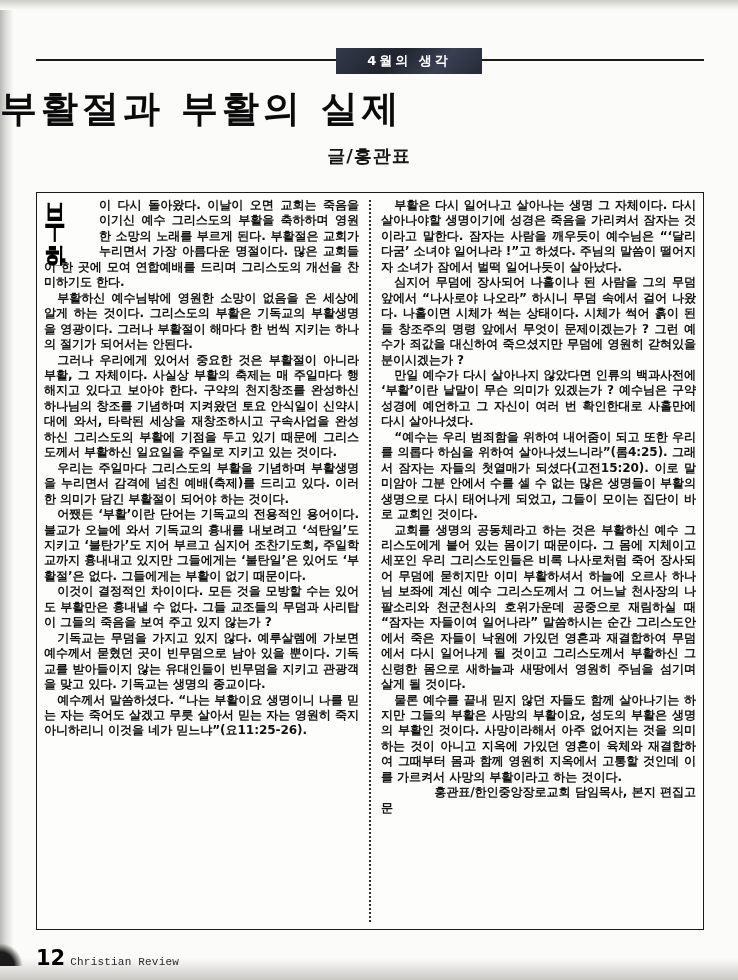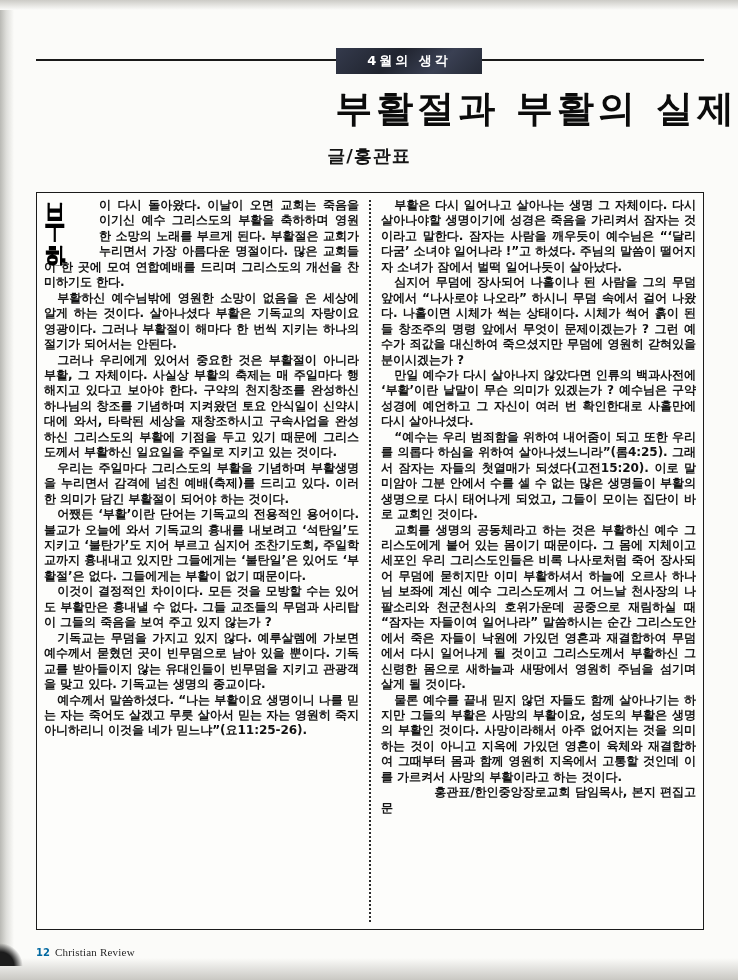--- a/index.html
+++ b/index.html
@@ -86,21 +86,21 @@
     letter-spacing: 3px;
     white-space: nowrap;
   }
 
   
   .headline {
     position: absolute;
     left: 0;
     top: 84px;
     width: 738px;
-    text-align: right;
+    text-align: left;
     font-family: "DejaVu Serif", "Liberation Serif", serif;
     font-size: 37px;
     font-weight: bold;
     letter-spacing: 4px;
     color: #0b0b0b;
   }
 
   .byline {
     position: absolute;
     left: 0;
@@ -194,26 +194,26 @@
   .footer {
     position: absolute;
     left: 36px;
     top: 946px;
     display: flex;
     align-items: baseline;
     gap: 5px;
   }
   .folio {
     font-family: "DejaVu Sans", "Liberation Sans", sans-serif;
-    font-size: 10px;
-    font-weight: bold;
-    color: #0369a1;
+    font-size: 21px;
+    font-weight: bold;
+    color: #000000;
   }
   .pubname {
-    font-family: Liberation Serif, serif;
+    font-family: Liberation Mono, monospace;
     font-size: 11px;
     color: #2a2a2a;
     letter-spacing: 0.2px;
   }
 </style>
 </head>
 <body>
 
 <div class="page">
 
@@ -235,21 +235,21 @@
 
   <div class="article-frame"></div>
   <div class="col-divider"></div>
 
   <div class="columns">
 
     <div class="col">
       <p class="noindent">
         <span class="dropcap">부활절</span><span>이 다시 돌아왔다. 이날이 오면 교회는 죽음을 이기신 예수 그리스도의 부활을 축하하며 영원한 소망의 노래를 부르게 된다. 부활절은 교회가 누리면서 가장 아름다운 명절이다. 많은 교회들이 한 곳에 모여 연합예배를 드리며 그리스도의 개선을 찬미하기도 한다.</span>
       </p>
-      <p>부활하신 예수님밖에 영원한 소망이 없음을 온 세상에 알게 하는 것이다. 살아나셨다 부활은 기독교의 자랑이요 영광이다. 그러나 부활절이 해마다 한 번씩 지키는 하나의 절기가 되어서는 안된다.</p>
+      <p>부활하신 예수님밖에 영원한 소망이 없음을 온 세상에 알게 하는 것이다. 그리스도의 부활은 기독교의 부활생명을 영광이다. 그러나 부활절이 해마다 한 번씩 지키는 하나의 절기가 되어서는 안된다.</p>
       <p>그러나 우리에게 있어서 중요한 것은 부활절이 아니라 부활, 그 자체이다. 사실상 부활의 축제는 매 주일마다 행해지고 있다고 보아야 한다. 구약의 천지창조를 완성하신 하나님의 창조를 기념하며 지켜왔던 토요 안식일이 신약시대에 와서, 타락된 세상을 재창조하시고 구속사업을 완성하신 그리스도의 부활에 기점을 두고 있기 때문에 그리스도께서 부활하신 일요일을 주일로 지키고 있는 것이다.</p>
       <p>우리는 주일마다 그리스도의 부활을 기념하며 부활생명을 누리면서 감격에 넘친 예배(축제)를 드리고 있다. 이러한 의미가 담긴 부활절이 되어야 하는 것이다.</p>
       <p>어쨌든 ‘부활’이란 단어는 기독교의 전용적인 용어이다. 불교가 오늘에 와서 기독교의 흉내를 내보려고 ‘석탄일’도 지키고 ‘불탄가’도 지어 부르고 심지어 조찬기도회, 주일학교까지 흉내내고 있지만 그들에게는 ‘불탄일’은 있어도 ‘부활절’은 없다. 그들에게는 부활이 없기 때문이다.</p>
       <p>이것이 결정적인 차이이다. 모든 것을 모방할 수는 있어도 부활만은 흉내낼 수 없다. 그들 교조들의 무덤과 사리탑이 그들의 죽음을 보여 주고 있지 않는가 ?</p>
       <p>기독교는 무덤을 가지고 있지 않다. 예루살렘에 가보면 예수께서 묻혔던 곳이 빈무덤으로 남아 있을 뿐이다. 기독교를 받아들이지 않는 유대인들이 빈무덤을 지키고 관광객을 맞고 있다. 기독교는 생명의 종교이다.</p>
       <p>예수께서 말씀하셨다. “나는 부활이요 생명이니 나를 믿는 자는 죽어도 살겠고 무릇 살아서 믿는 자는 영원히 죽지 아니하리니 이것을 네가 믿느냐”(요11:25-26).</p>
     </div>
 
     <div class="col">
       <p>부활은 다시 일어나고 살아나는 생명 그 자체이다. 다시 살아나야할 생명이기에 성경은 죽음을 가리켜서 잠자는 것이라고 말한다. 잠자는 사람을 깨우듯이 예수님은 “‘달리다굼’ 소녀야 일어나라 !”고 하셨다. 주님의 말씀이 떨어지자 소녀가 잠에서 벌떡 일어나듯이 살아났다.</p>

